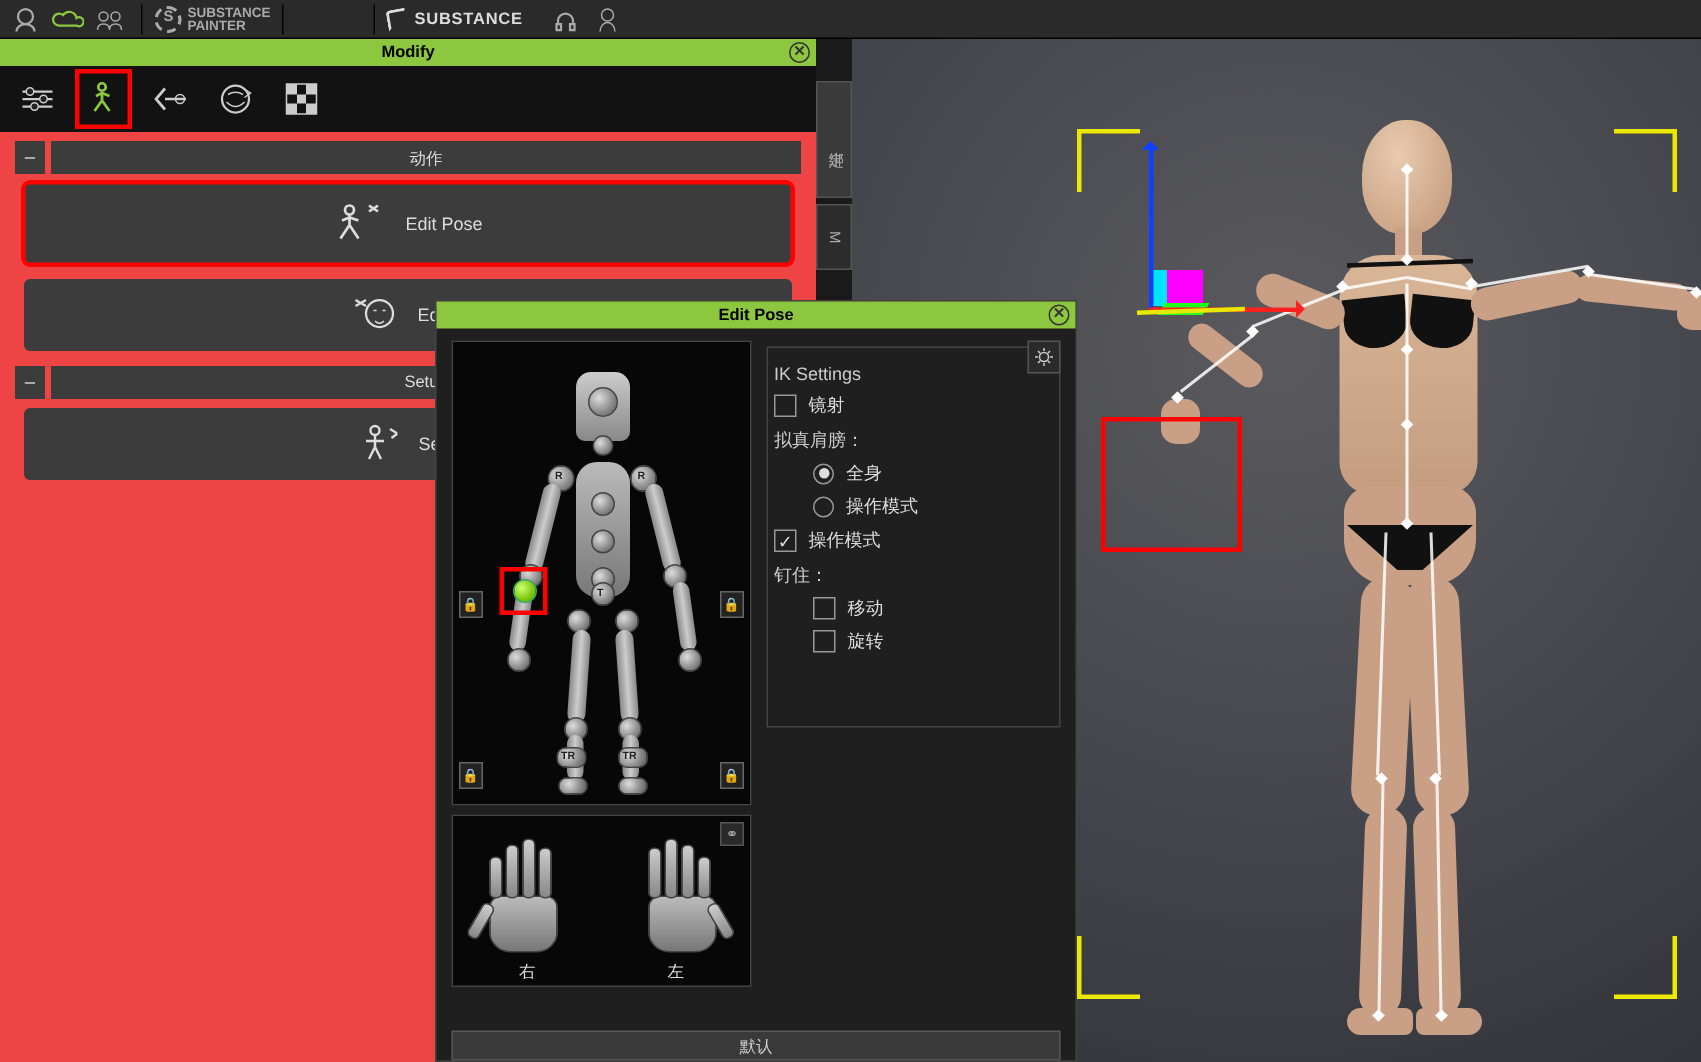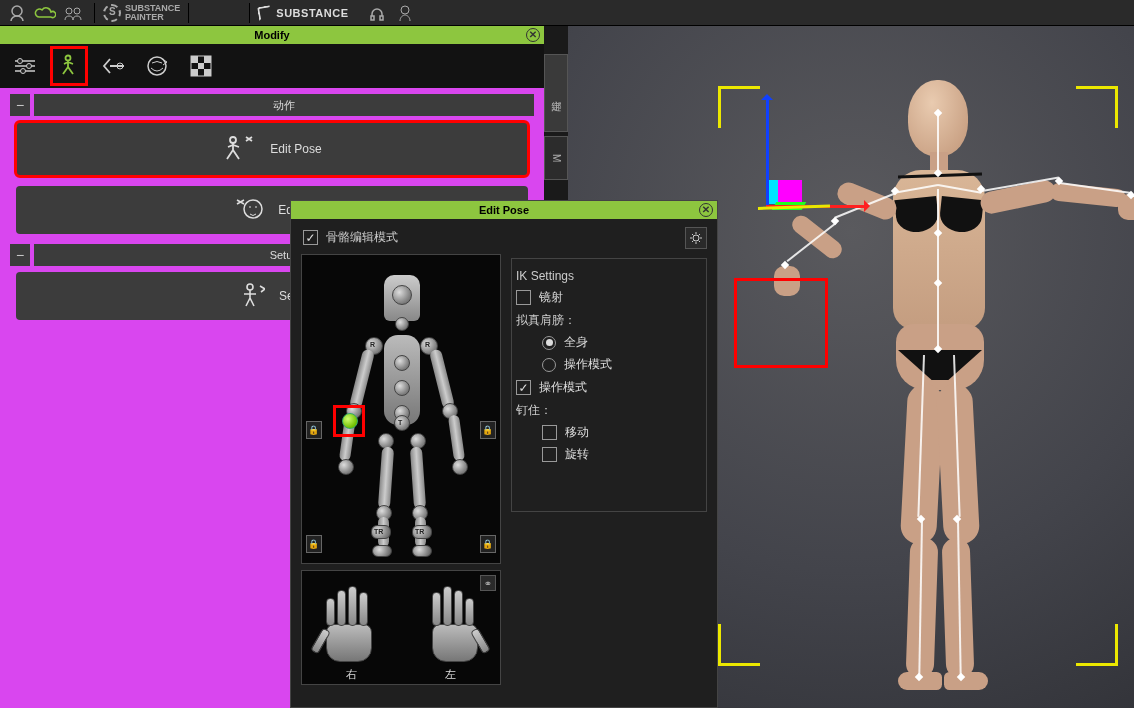--- a/index.html
+++ b/index.html
@@ -10,21 +10,21 @@
 .top-toolbar .sep { height: 20px; width: 1px; background: #000; margin: 0 6px; }
 .tool-icon { width: 26px; height: 22px; display: flex; align-items: center; justify-content: center; cursor: pointer; }
 .tool-icon.active svg path, .tool-icon.active svg circle { stroke: #8dc63f; }
 .brand-sp { color: #aaa; font-size: 9px; font-weight: bold; line-height: 1; display: flex; align-items: center; gap: 4px; }
 .brand-sp .ring { width: 18px; height: 18px; border: 2px dashed #aaa; border-radius: 50%; position: relative; }
 .brand-sp .ring::after { content: 'S'; position: absolute; top: 1px; left: 4px; font-size: 10px; }
 .brand-hs { color: #ddd; font-size: 11px; font-weight: bold; letter-spacing: 0.5px; display: flex; align-items: center; gap: 4px; }
 .brand-hs .logo { width: 14px; height: 14px; border: 2px solid #ddd; border-radius: 3px 3px 3px 0; border-bottom-color: transparent; border-right-color: transparent; transform: rotate(-10deg); }
 
 
-.left-col { position: absolute; top: 26px; left: 0; width: 544px; height: 682px; background: #d946ef; }
+.left-col { position: absolute; top: 26px; left: 0; width: 544px; height: 682px; background: #ef4444; }
 .panel-header { height: 18px; background: #8dc63f; color: #000; font-weight: bold; font-size: 11px; display: flex; align-items: center; justify-content: center; position: relative; }
 .panel-header .close-x { position: absolute; right: 4px; top: 2px; width: 14px; height: 14px; border: 1.5px solid #333; border-radius: 50%; font-size: 10px; display: flex; align-items: center; justify-content: center; cursor: pointer; color: #333; line-height: 1; }
 
 
 .modify-tabs { height: 44px; background: #121212; display: flex; align-items: center; padding: 0 8px; gap: 10px; }
 .tab-btn { width: 34px; height: 36px; display: flex; align-items: center; justify-content: center; cursor: pointer; }
 .highlight-red { outline: 3px solid red; outline-offset: -1px; }
 
 
 .section-row { display: flex; margin: 6px 10px 4px 10px; gap: 4px; }
@@ -247,24 +247,20 @@
       </div>
   </div>
 </div>
 
 <div class="edit-pose-panel">
   <div class="panel-header">
     <span>Edit Pose</span>
     <span class="close-x">✕</span>
   </div>
 
-  <div style="padding:10px 12px 0 12px; display:flex; align-items:center; gap:8px;">
-    <span class="checkbox checked"></span>
-    <span>骨骼编辑模式</span>
-  </div>
   <div class="gear-btn">
     <svg width="14" height="14">
         <circle cx="7" cy="7" r="3" fill="none" stroke="#ccc"></circle>
         <path d="M7 1v2M7 11v2M1 7h2M11 7h2M3 3l1.4 1.4M9.6 9.6L11 11M11 3L9.6 4.4M4.4 9.6L3 11" stroke="#ccc"></path>
       </svg>
   </div>
 
   <div class="body-row">
 
     <div class="left-col-ep">
@@ -373,20 +369,21 @@
           </div>
         <div class="chk-row2">
             <span class="checkbox"></span>
             <span>旋转</span>
           </div>
       </div>
     </div>
   </div>
 
   <div class="ep-bottom">
+    <div class="btn">默认</div>
   </div>
 </div>
 
 <div class="viewport">
 
   <div class="crop-frame" style="left:150px; top:60px; width:400px; height:580px;">
     <div class="corner tl" style="left:0; top:0;"></div>
     <div class="corner tr" style="right:0; top:0;"></div>
     <div class="corner bl" style="left:0; bottom:0;"></div>
     <div class="corner br" style="right:0; bottom:0;"></div>

